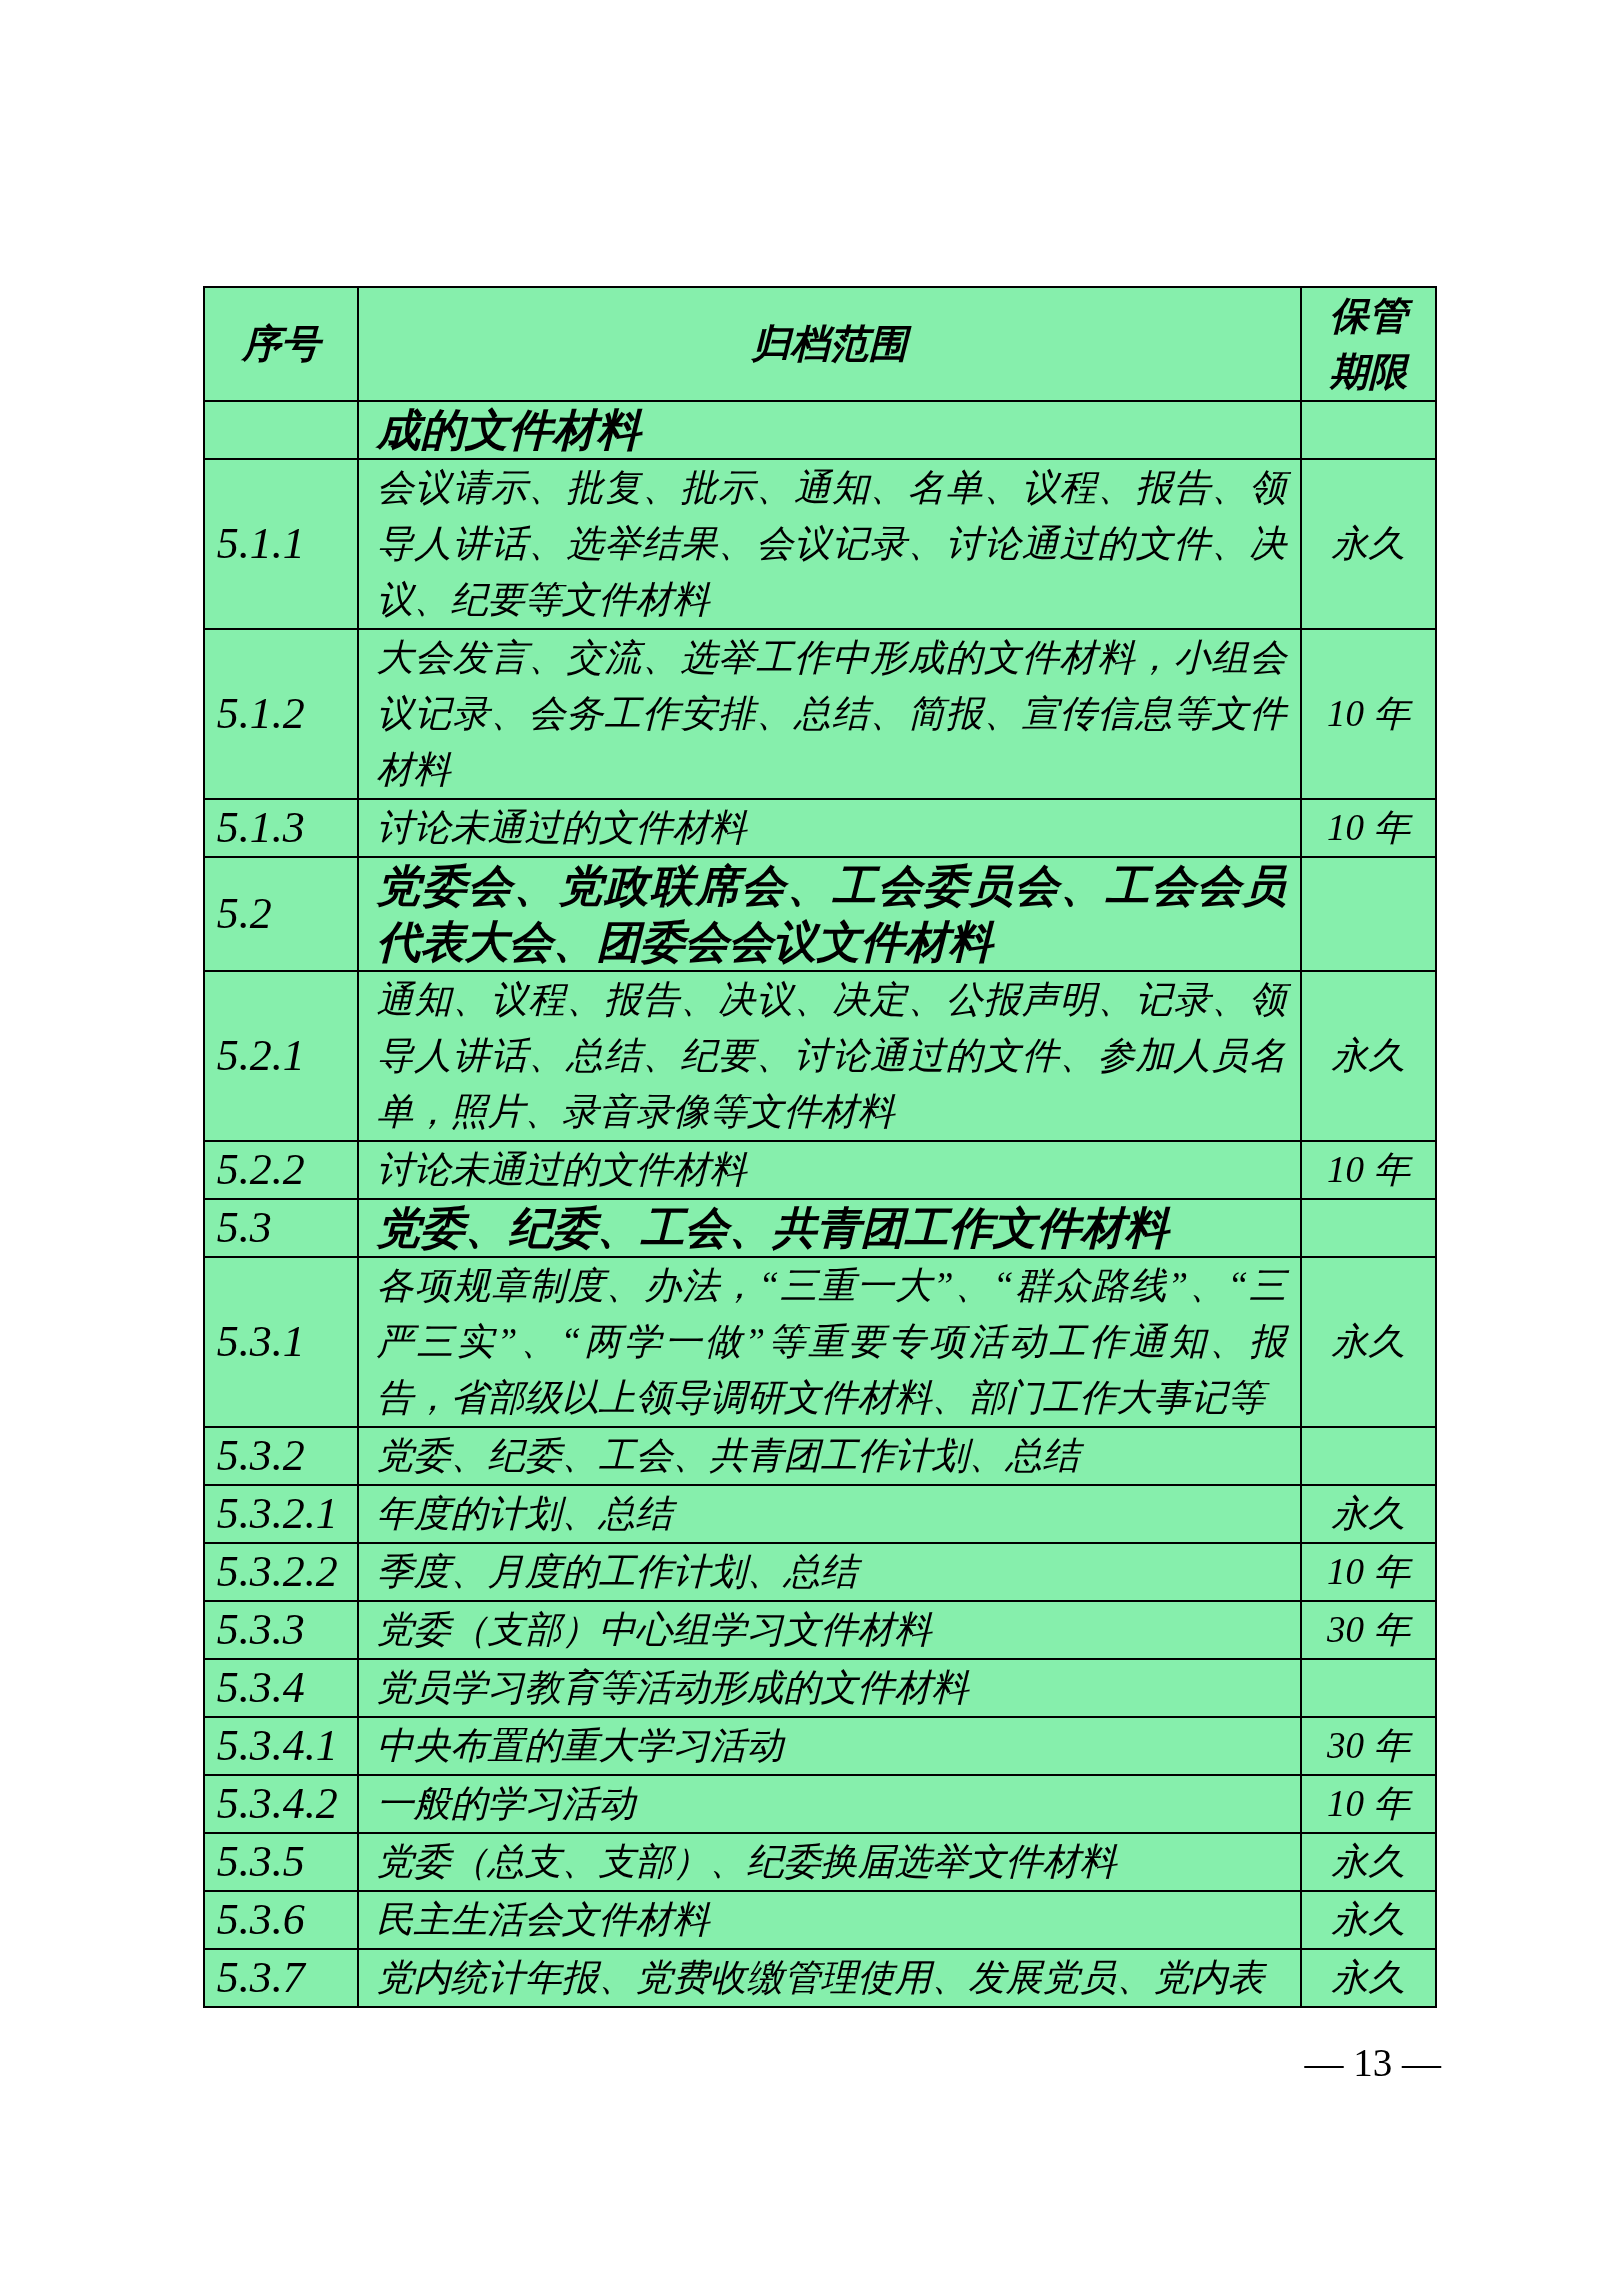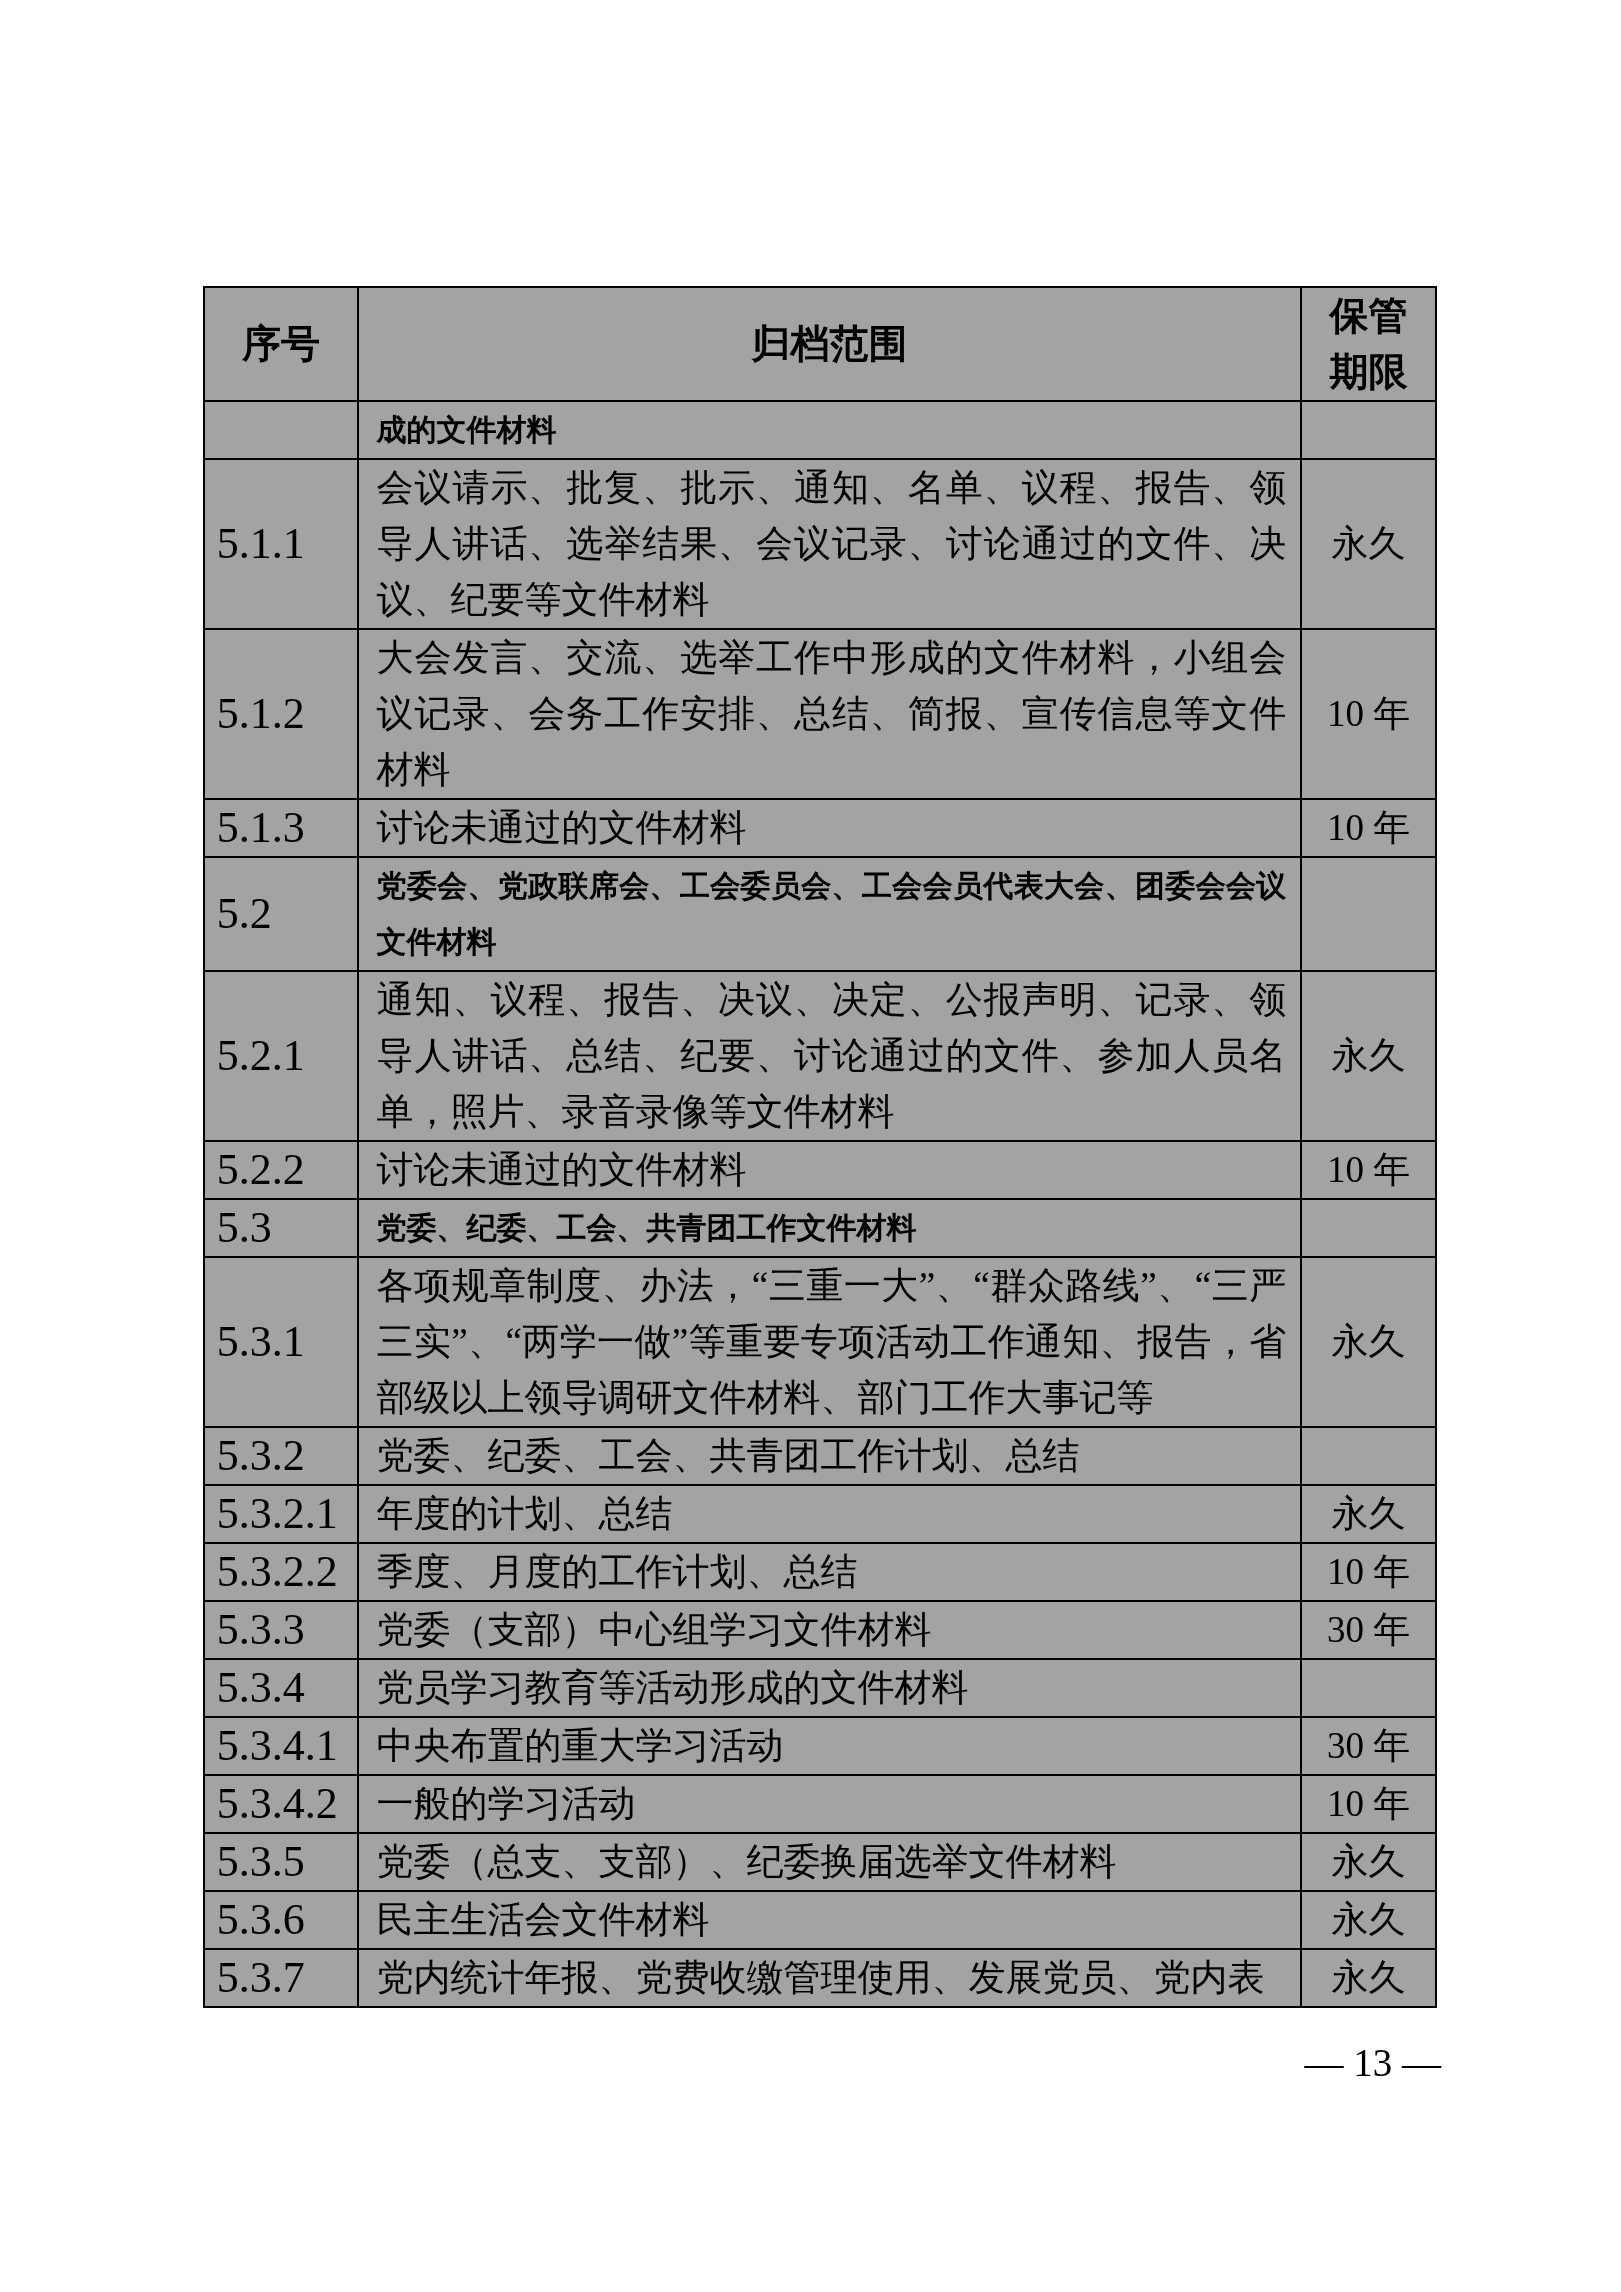--- a/index.html
+++ b/index.html
@@ -18,21 +18,22 @@
     position: absolute;
     inset: 0;
   }
   table.retention-table {
     position: absolute;
     left: 203px;
     top: 286px;
     width: 1232px;
     border-collapse: collapse;
     table-layout: fixed;
-    background: #a3a3a3;
+    background: #86efac;
+    font-style: italic;
   }
   table.retention-table col.c-no { width: 154px; }
   table.retention-table col.c-scope { width: 943px; }
   table.retention-table col.c-ret { width: 135px; }
 
   table.retention-table th,
   table.retention-table td {
     border: 2.9px solid #000000;
     vertical-align: middle;
     box-sizing: border-box;
@@ -74,21 +75,21 @@
     padding: 0 13.7px 0 17.6px;
   }
   td.col-retention {
     font-family: "Liberation Serif", serif;
     text-align: center;
     padding: 0;
   }
   tr.bold-row td.col-scope {
     font-family: "Liberation Sans", sans-serif;
     font-weight: bold;
-    font-size: 30px;
+    font-size: 44px;
   }
   .page-number {
     position: absolute;
     top: 2041px;
     right: 180px;
     font-family: "Liberation Serif", serif;
     font-size: 39px;
     line-height: 43px;
     white-space: nowrap;
   }

